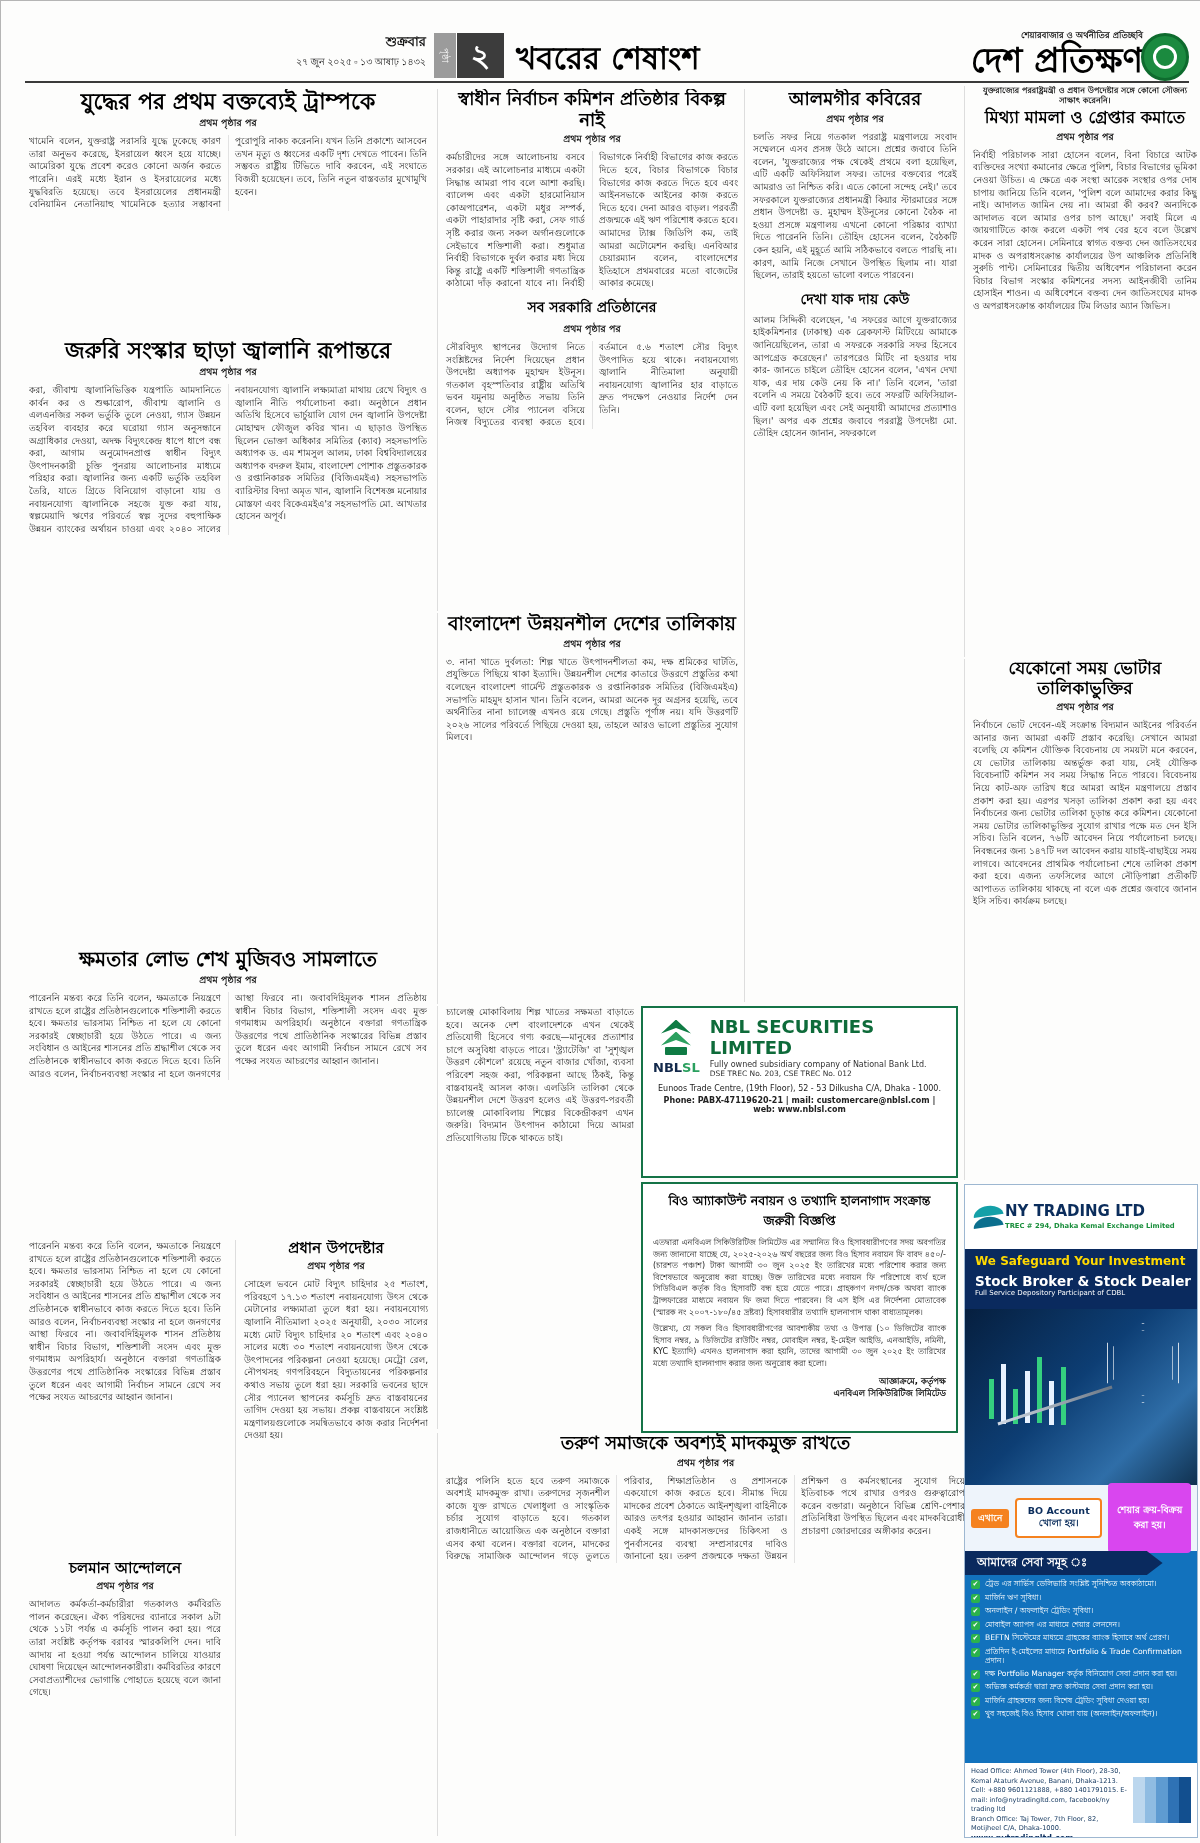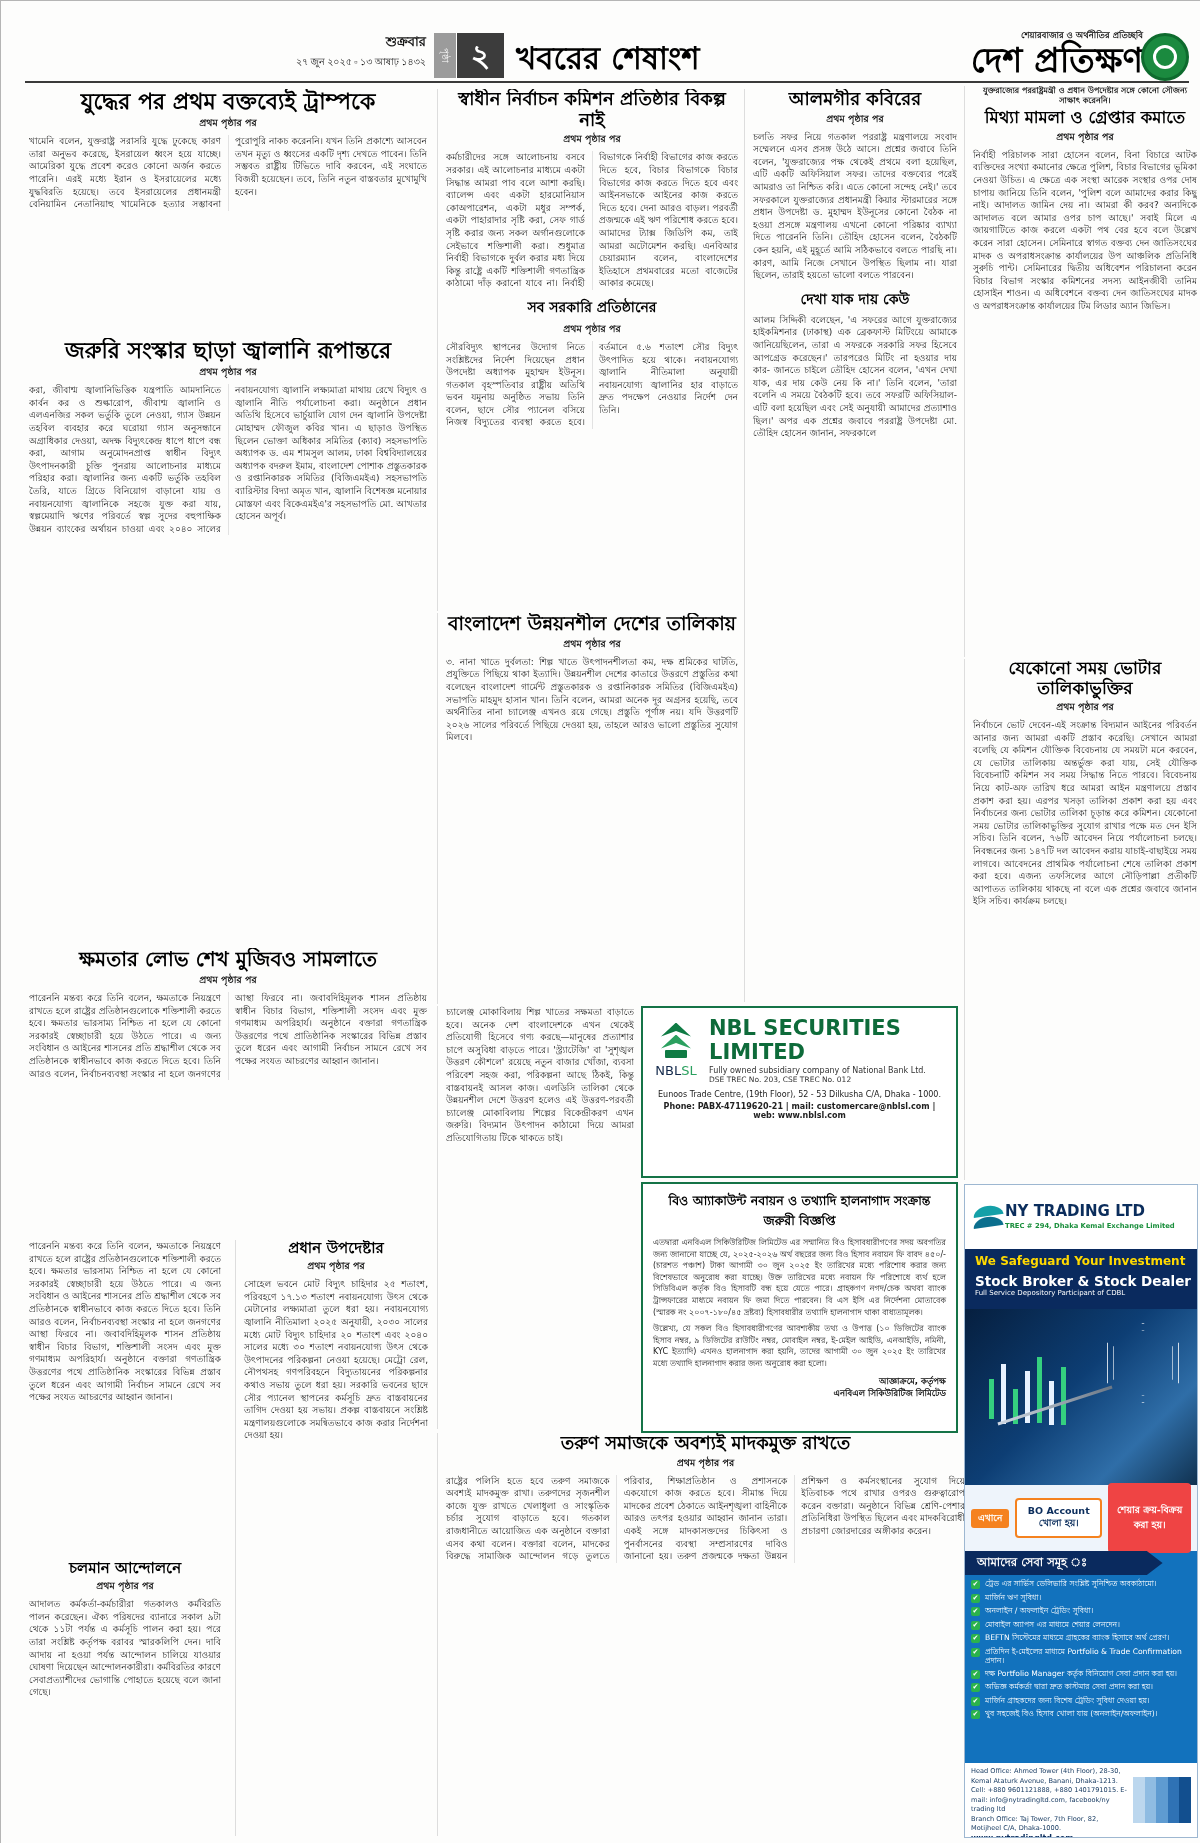--- a/index.html
+++ b/index.html
@@ -27,26 +27,26 @@
   .mast-tag{font-size:8.5px;font-weight:bold;}
   .mast-title{font-size:34px;font-weight:bold;color:#000;line-height:1.05;}
   .mast-logo{position:absolute;right:12px;top:32px;width:42px;height:42px;border-radius:50%;
              background:#1b8a3f;border:3px solid #0e6b2e;}
   .mast-logo::after{content:"";position:absolute;left:9px;top:9px;width:18px;height:18px;
              border-radius:50%;border:3px solid #fff;}
   .hdr-rule{position:absolute;left:24px;right:12px;top:80px;border-top:2.5px solid #3a3a3a;}
   
   .nbl-box{border:2px solid #157347;background:#fff;padding:8px 10px;}
   .nbl-row{display:flex;align-items:center;gap:10px;}
-  .nbl-title{color:#0e6b3a;font-weight:bold;font-size:21px;}
+  .nbl-title{color:#0e6b3a;font-weight:bold;font-size:18px;}
   .nbl-sub{font-size:8px;color:#333;margin-top:2px;}
   .nbl-trec{font-size:7.5px;color:#333;}
   .nbl-addr{font-size:8px;text-align:center;margin-top:6px;color:#222;}
   .nbl-contact{font-size:8px;font-weight:bold;text-align:center;margin-top:3px;color:#222;}
-  .nbl-logotxt{font-size:13px;font-weight:normal;color:#13294b;text-align:center;}
+  .nbl-logotxt{font-size:13px;font-weight:bold;color:#13294b;text-align:center;}
   .nbl-logotxt span{color:#2ba05f;}
   .notice-box{border:2px solid #157347;background:#fff;padding:8px 10px;}
   .notice-title{font-size:12.5px;font-weight:bold;text-align:center;margin-bottom:5px;color:#000;}
   .notice-p{font-size:8px;text-align:justify;line-height:1.45;margin:0 0 5px 0;color:#222;}
   .notice-sig{font-size:8.5px;text-align:right;font-weight:bold;line-height:1.5;color:#111;}
   
   .ny{border:1px solid #9db7d1;background:#fff;display:flex;flex-direction:column;}
   .ny-top{height:56px;display:flex;align-items:center;gap:0;padding:4px 6px;background:#fff;}
   .ny-name{font-size:15px;font-weight:bold;color:#0b2d5c;line-height:1;}
   .ny-trec{font-size:6.8px;color:#1a8f3c;font-weight:bold;margin-top:3px;}
@@ -60,21 +60,21 @@
   .candle.w{background:#e8f2ff;}
   .hexa{position:absolute;right:18px;top:14px;width:70px;height:78px;border:1.5px solid rgba(255,255,255,.8);
         clip-path:polygon(50% 0,100% 25%,100% 75%,50% 100%,0 75%,0 25%);background:transparent;}
   .hexa-inner{position:absolute;right:24px;top:21px;width:58px;height:64px;border:1px solid rgba(255,255,255,.6);
         clip-path:polygon(50% 0,100% 25%,100% 75%,50% 100%,0 75%,0 25%);}
   .pen{position:absolute;left:30px;top:95px;width:120px;height:3px;background:linear-gradient(90deg,#cfd8e3,#6b7785);transform:rotate(-18deg);}
   .ny-where{height:58px;background:#eef4fb;display:flex;align-items:center;gap:6px;padding:4px 6px;position:relative;}
   .here-tag{background:#f5821f;color:#fff;font-weight:bold;font-size:9px;padding:2px 7px;border-radius:3px;}
   .ny-box1{border:2px solid #f5821f;background:#fff;color:#0b2d5c;font-weight:bold;font-size:9.5px;
            padding:5px 6px;border-radius:4px;text-align:center;flex:1;}
-  .ny-box2{background:#ef4444;color:#fff;font-weight:bold;font-size:9.5px;padding:20px 6px;
+  .ny-box2{background:#d946ef;color:#fff;font-weight:bold;font-size:9.5px;padding:20px 6px;
            border-radius:4px;text-align:center;flex:1;}
   .ny-ribbon{height:24px;background:#0a2a5e;color:#fff;font-weight:bold;font-size:11.5px;
              display:flex;align-items:center;padding-left:12px;
              clip-path:polygon(0 0,92% 0,100% 50%,92% 100%,0 100%);width:80%;}
   .ny-ribbon-wrap{background:#1272bd;}
   .ny-services{background:#1272bd;padding:4px 6px 6px 6px;flex:1;}
   .svc{display:flex;gap:5px;align-items:flex-start;margin-bottom:3.5px;}
   .svc .chk{width:9px;height:9px;background:#2bb24c;color:#fff;font-size:7px;line-height:9px;
             text-align:center;border-radius:2px;flex:0 0 9px;margin-top:1px;}
   .svc .txt{font-size:7.6px;color:#fff;line-height:1.25;}

